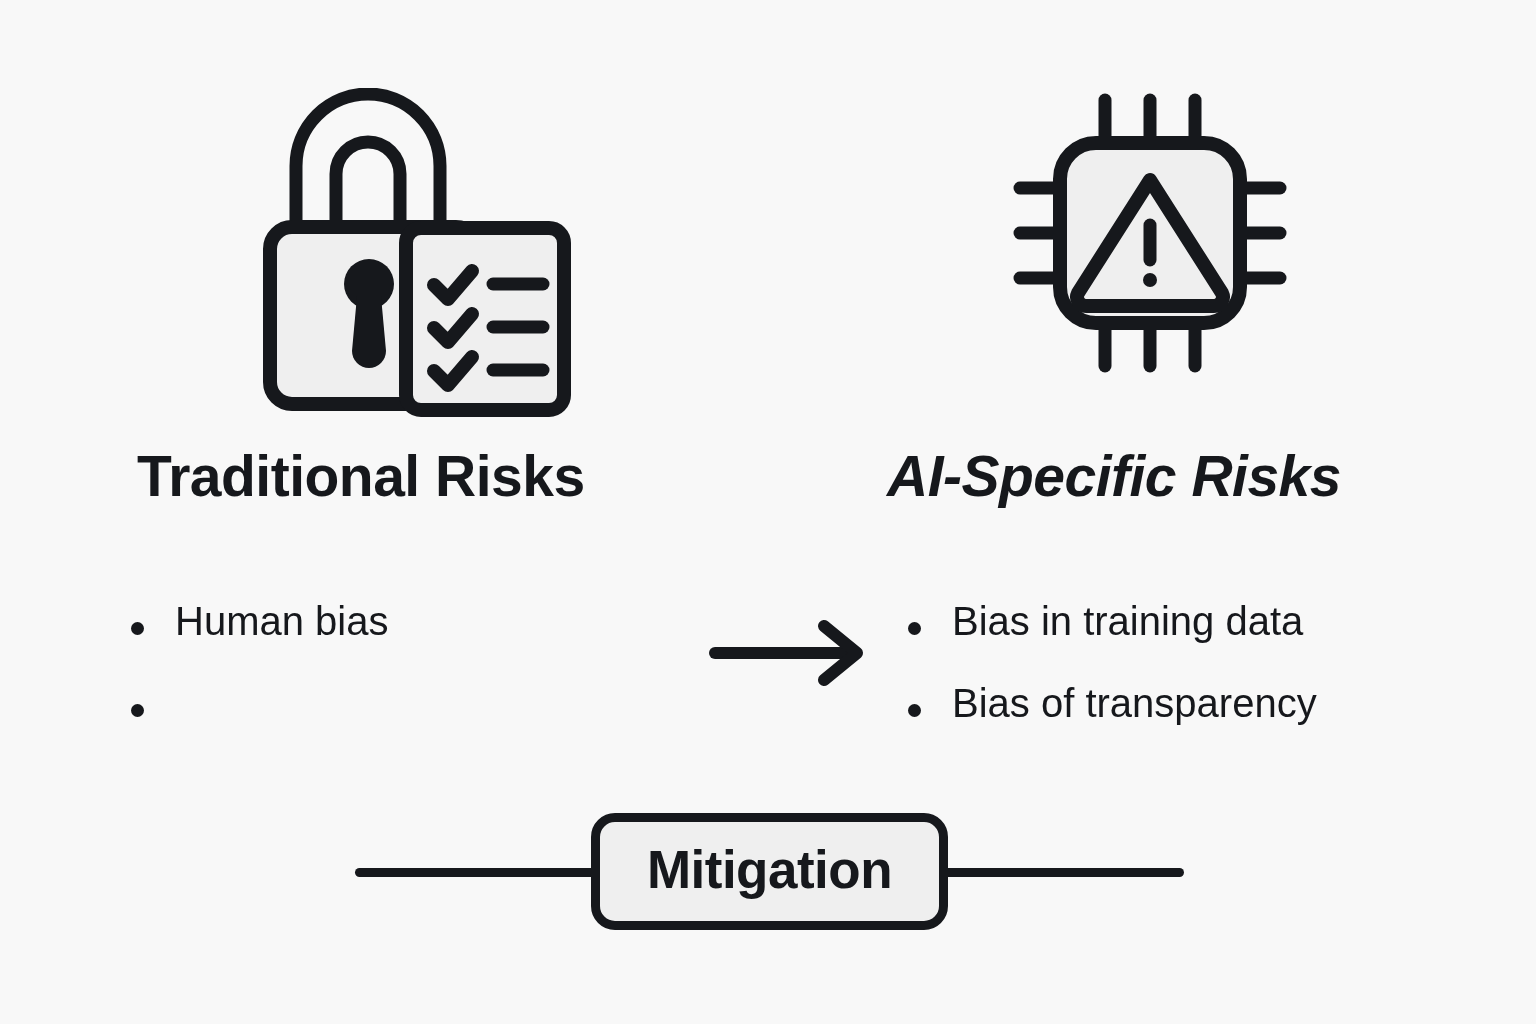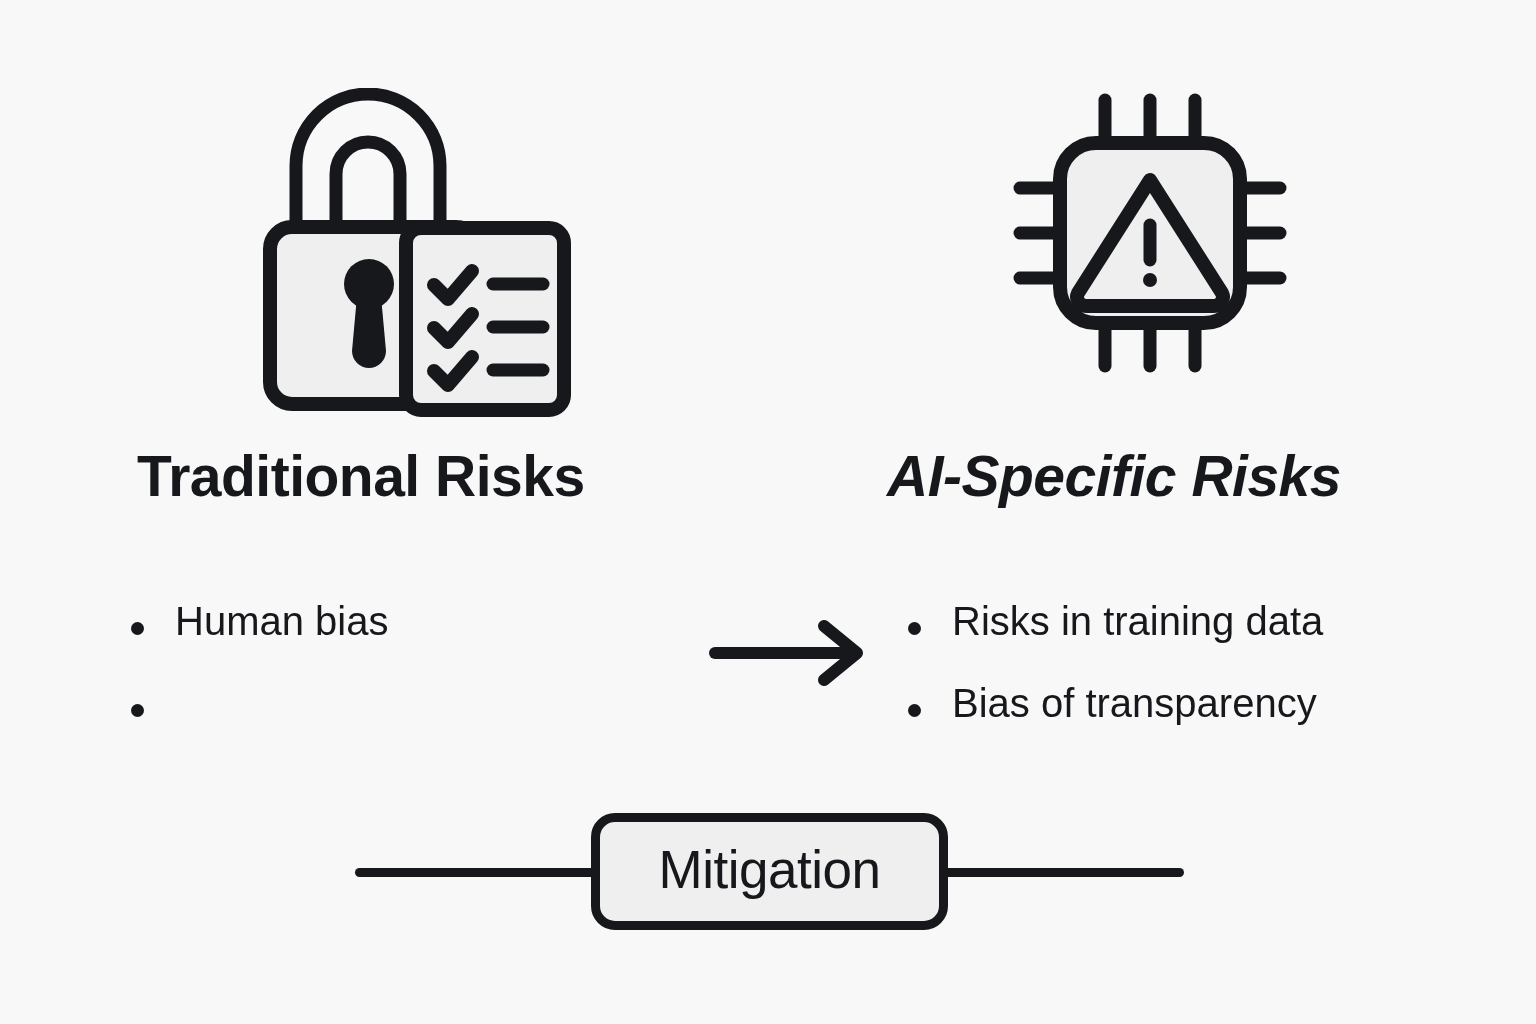--- a/index.html
+++ b/index.html
@@ -114,21 +114,21 @@
     box-sizing: border-box;
     background: #efefef;
     border: 9px solid #16181c;
     border-radius: 24px;
     display: flex;
     align-items: center;
     justify-content: center;
   }
   .mit-label {
     font-size: 53px;
-    font-weight: normal;
+    font-weight: bold;
     color: #16181c;
     letter-spacing: -0.5px;
     white-space: nowrap;
     position: relative;
     top: -2px;
   }
 </style>
 </head>
 <body>
 
@@ -199,21 +199,21 @@
       <span class="li-text">Human bias</span>
     </li>
     <li>
       <span class="bullet"></span>
     </li>
   </ul>
 
   <ul class="col-list list-right">
     <li>
       <span class="bullet"></span>
-      <span class="li-text">Risks in training data</span>
+      <span class="li-text">Bias in training data</span>
     </li>
     <li>
       <span class="bullet"></span>
       <span class="li-text">Bias of transparency</span>
     </li>
   </ul>
 
   <div class="arrow">
     <svg viewBox="0 0 170 70" width="170" height="70" aria-hidden="true">
       <line x1="10" y1="35" x2="142" y2="35" stroke="#16181c" stroke-width="12" stroke-linecap="round"></line>

